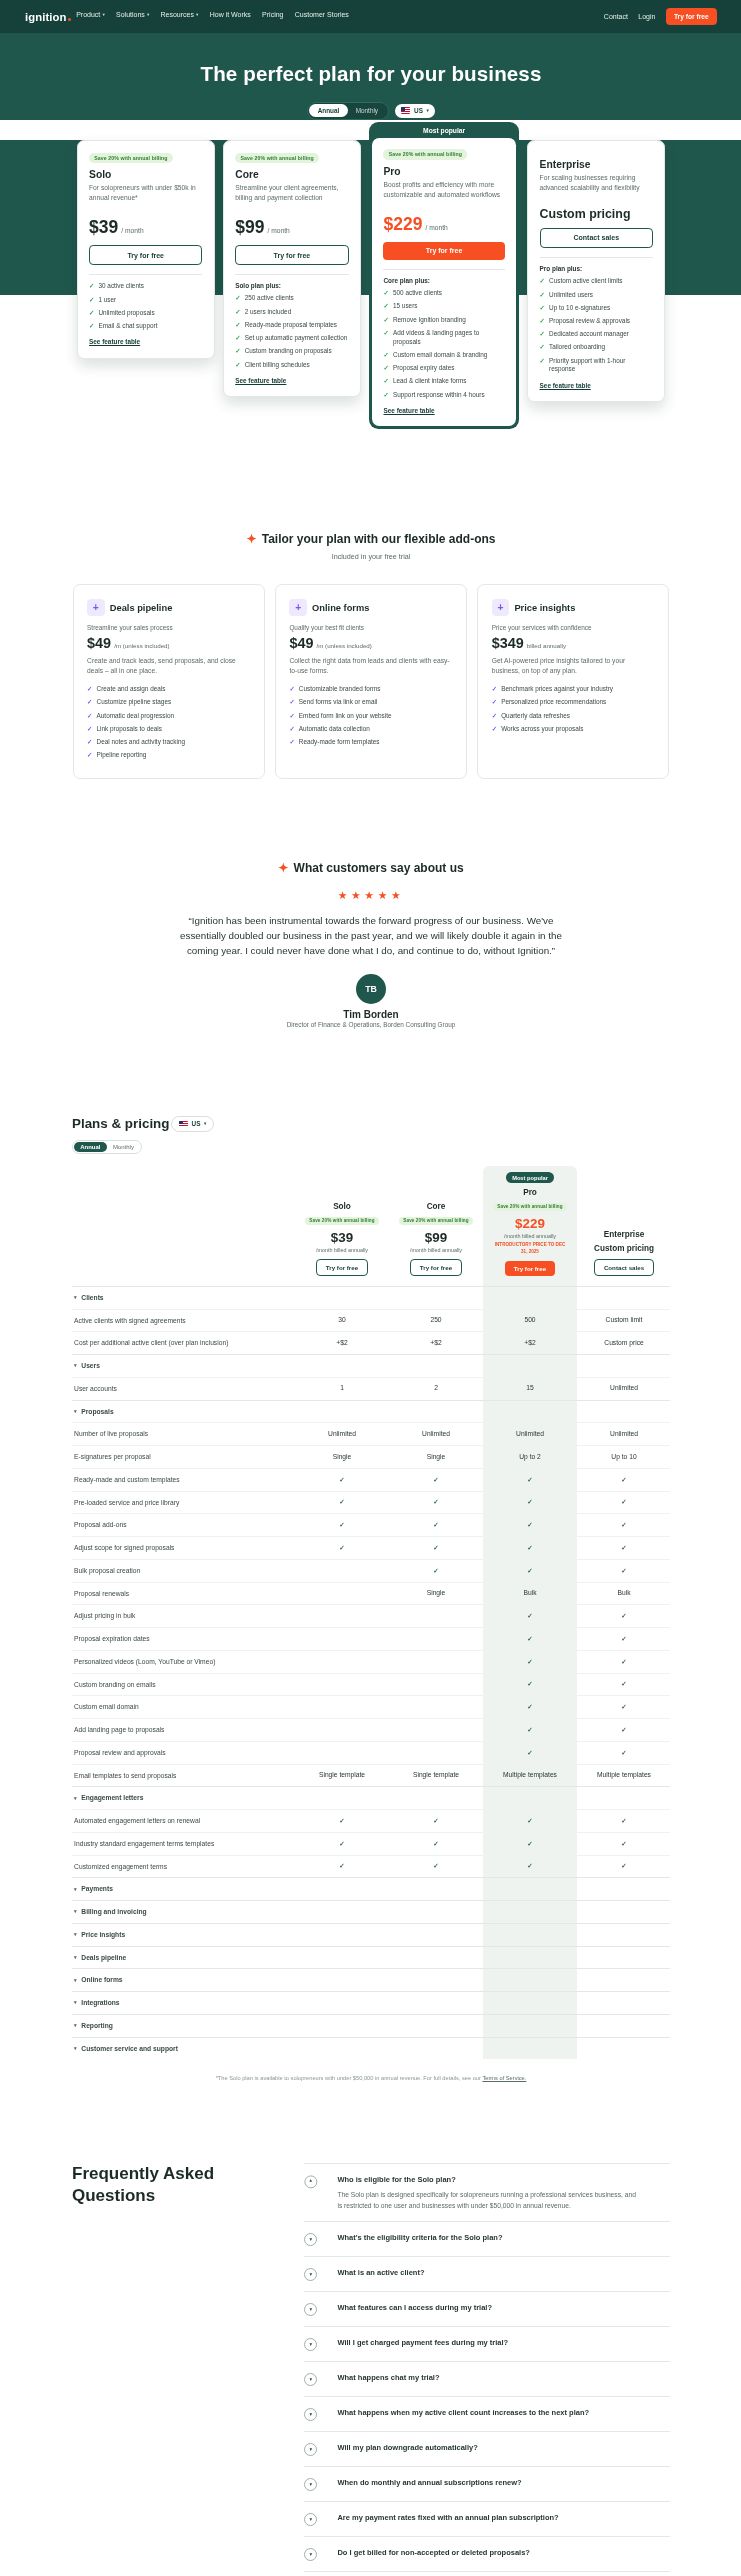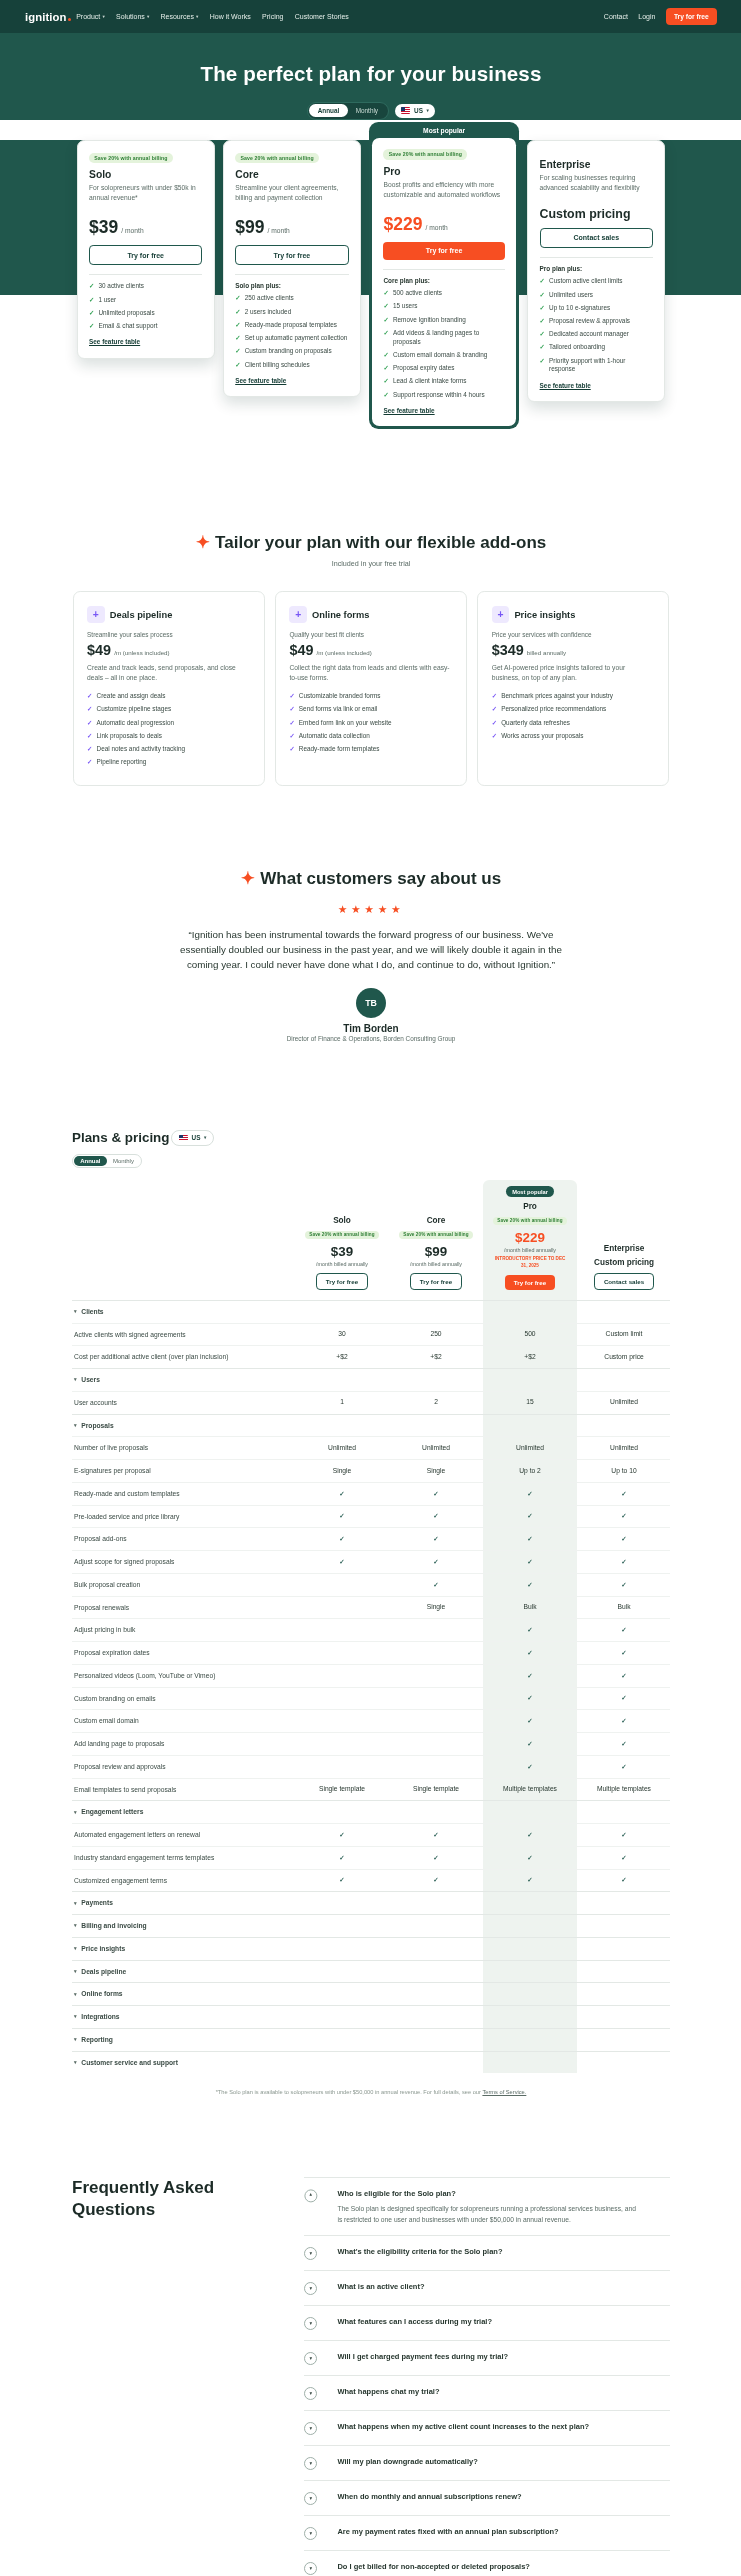--- a/index.html
+++ b/index.html
@@ -4,21 +4,21 @@
 <style>
 *{box-sizing:border-box;margin:0;padding:0}
 html,body{background:#fff}
 body{font-family:"Liberation Sans",sans-serif;color:#1c2b27;width:742px;margin:0 auto}
 a{text-decoration:none;color:inherit;cursor:pointer}
 button{font-family:inherit;cursor:pointer;border:none;background:none}
 .container{width:598px;margin:0 auto}
 
 
 .nav{height:33px;background:#16413A;display:flex;align-items:center;justify-content:space-between;padding:0 25px;position:relative;z-index:5}
-.nav-left{display:flex;align-items:center;gap:5px}
+.nav-left{display:flex;align-items:flex-start;gap:5px}
 .logo{color:#fff;font-size:11.3px;font-weight:700;letter-spacing:0.1px;display:flex;align-items:center}
 .logo::after{content:"";width:3.1px;height:3.1px;border-radius:50%;background:#F74E22;margin-left:1.5px;margin-top:5.2px}
 .nav-links{display:flex;gap:11.3px}
 .nav-link{color:#E6EFEA;font-size:7px;display:flex;align-items:center;gap:2.1px}
 .chev{font-size:4.6px;opacity:.85}
 .nav-right{display:flex;align-items:center;gap:10.3px}
 .nav-text-link{color:#E6EFEA;font-size:7px}
 .btn{border-radius:4.1px;font-weight:700}
 .btn-solid{background:#F74E22;color:#fff}
 .btn-outline{border:0.8px solid #1F574C;color:#123B33;background:#fff}
@@ -57,21 +57,21 @@
 .feature-list{list-style:none}
 .feature{display:flex;gap:4.1px;font-size:6.4px;color:#3A4A44;margin-bottom:4.6px;line-height:1.35}
 .check{font-weight:700}
 .check.green{color:#2FA052}
 .check.teal{color:#1F574C}
 .check.purple{color:#7857F5}
 .feature-link{display:inline-block;font-size:6.4px;color:#123B33;text-decoration:underline;margin-top:3.1px;font-weight:600}
 
 
 .addons{padding:57px 0 46px;text-align:center}
-.sec-head{font-size:17px;font-weight:700;color:#1C2B27}
+.sec-head{font-size:12px;font-weight:700;color:#1C2B27}
 .sec-head .spark{color:#F74E22;margin-right:5.2px}
 .sub{color:#5A6B65;font-size:7.2px;margin-top:6.2px}
 .addons-row{display:flex;gap:10.3px;justify-content:center;margin-top:23px;text-align:left}
 .addon-card{width:192px;border:0.5px solid #E3E8E5;border-radius:7.2px;padding:13.4px;background:#fff}
 .addon-top{display:flex;align-items:center;gap:5.2px}
 .addon-icon{width:17.5px;height:17.5px;min-width:17.5px;border-radius:4.1px;background:#EEE9FE;color:#7857F5;font-size:10.3px;font-weight:700;display:flex;align-items:center;justify-content:center}
 .addon-title{font-size:9.3px;font-weight:700}
 .addon-tag{font-size:6.4px;color:#5A6B65;margin-top:7.2px}
 .addon-price{margin-top:4.1px}
 .addon-price .amount{font-size:14.4px}

